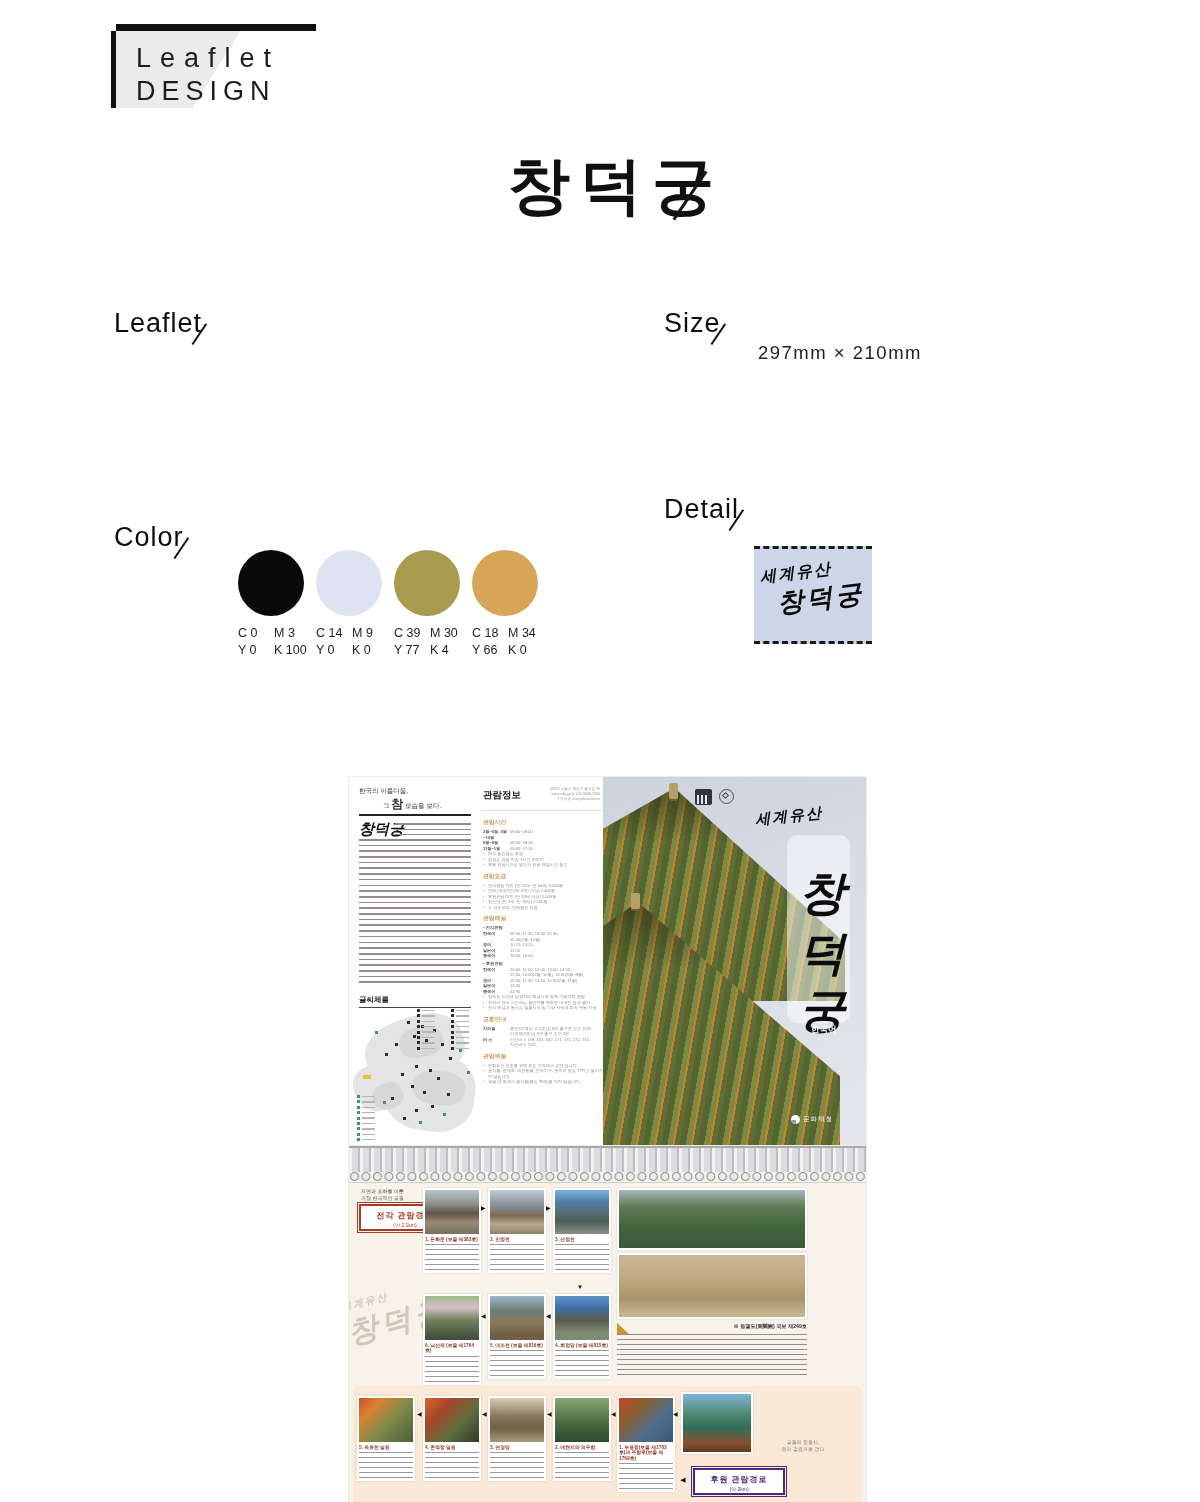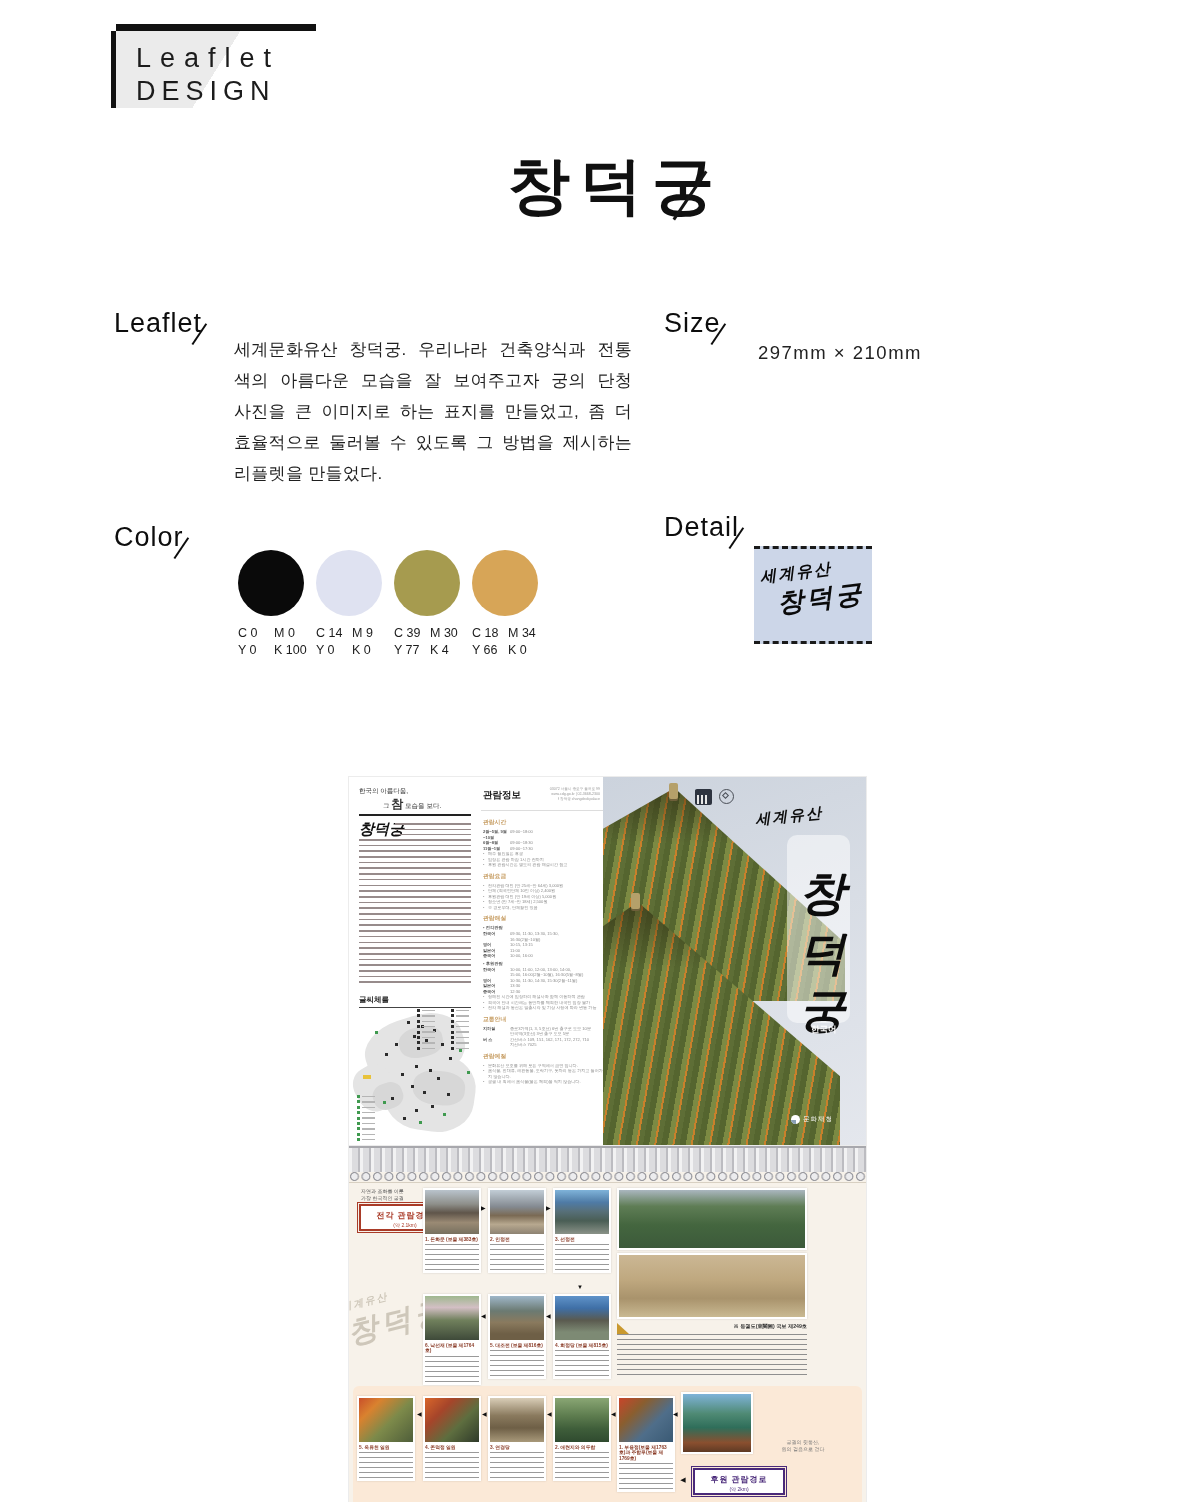--- a/index.html
+++ b/index.html
@@ -189,36 +189,35 @@
       <div class="logo-t2">DESIGN</div>
     </div>
   </div>
 
   <div class="abs main-title">창덕궁</div>
   <div class="abs tslash"></div>
 
   <div class="abs" style="left:108px;top:296px;">
     <span class="shead">Leaflet</span><span class="hslash"></span>
   </div>
-  <div class="abs concept-body">세계문화유산 창덕궁. 우리나라 건축양식과 전통 색의 아름다운 모습을 잘 보여주고자 궁의 단청 사진을 큰 이미지로 하는 표지를 만들었고, 좀 더 효율적으로 둘러볼 수 있도록 그 방법을 제시하는 리플렛을 만들었다.</div>
 
   <div class="abs" style="left:658px;top:296px;">
     <span class="shead">Size</span><span class="hslash"></span>
   </div>
   <div class="abs size-value">297mm × 210mm</div>
 
   <div class="abs" style="left:108px;top:510px;">
     <span class="shead">Color</span><span class="hslash"></span>
   </div>
   <div class="abs swatches" id="swatches">
       <div class="swatch">
         <div class="dot" style="background: rgb(10, 10, 10);"></div>
         <div class="cmyk">
           <span>C 0</span>
-          <span>M 0</span>
+          <span>M 3</span>
           <span>Y 0</span>
           <span>K 100</span>
         </div>
       </div>
       <div class="swatch">
         <div class="dot" style="background: rgb(223, 226, 241);"></div>
         <div class="cmyk">
           <span>C 14</span>
           <span>M 9</span>
           <span>Y 0</span>
@@ -238,21 +237,21 @@
         <div class="dot" style="background: rgb(215, 165, 87);"></div>
         <div class="cmyk">
           <span>C 18</span>
           <span>M 34</span>
           <span>Y 66</span>
           <span>K 0</span>
         </div>
       </div>
     </div>
 
-  <div class="abs" style="left:658px;top:500px;">
+  <div class="abs" style="left:658px;top:482px;">
     <span class="shead">Detail</span><span class="hslash"></span>
   </div>
   <div class="abs d-thumb">
     <div class="d-thumb-inner">
       <div class="d-th1">세계유산</div>
       <div class="d-th2">창덕궁</div>
     </div>
   </div>
 
   <div class="abs leaflet">

